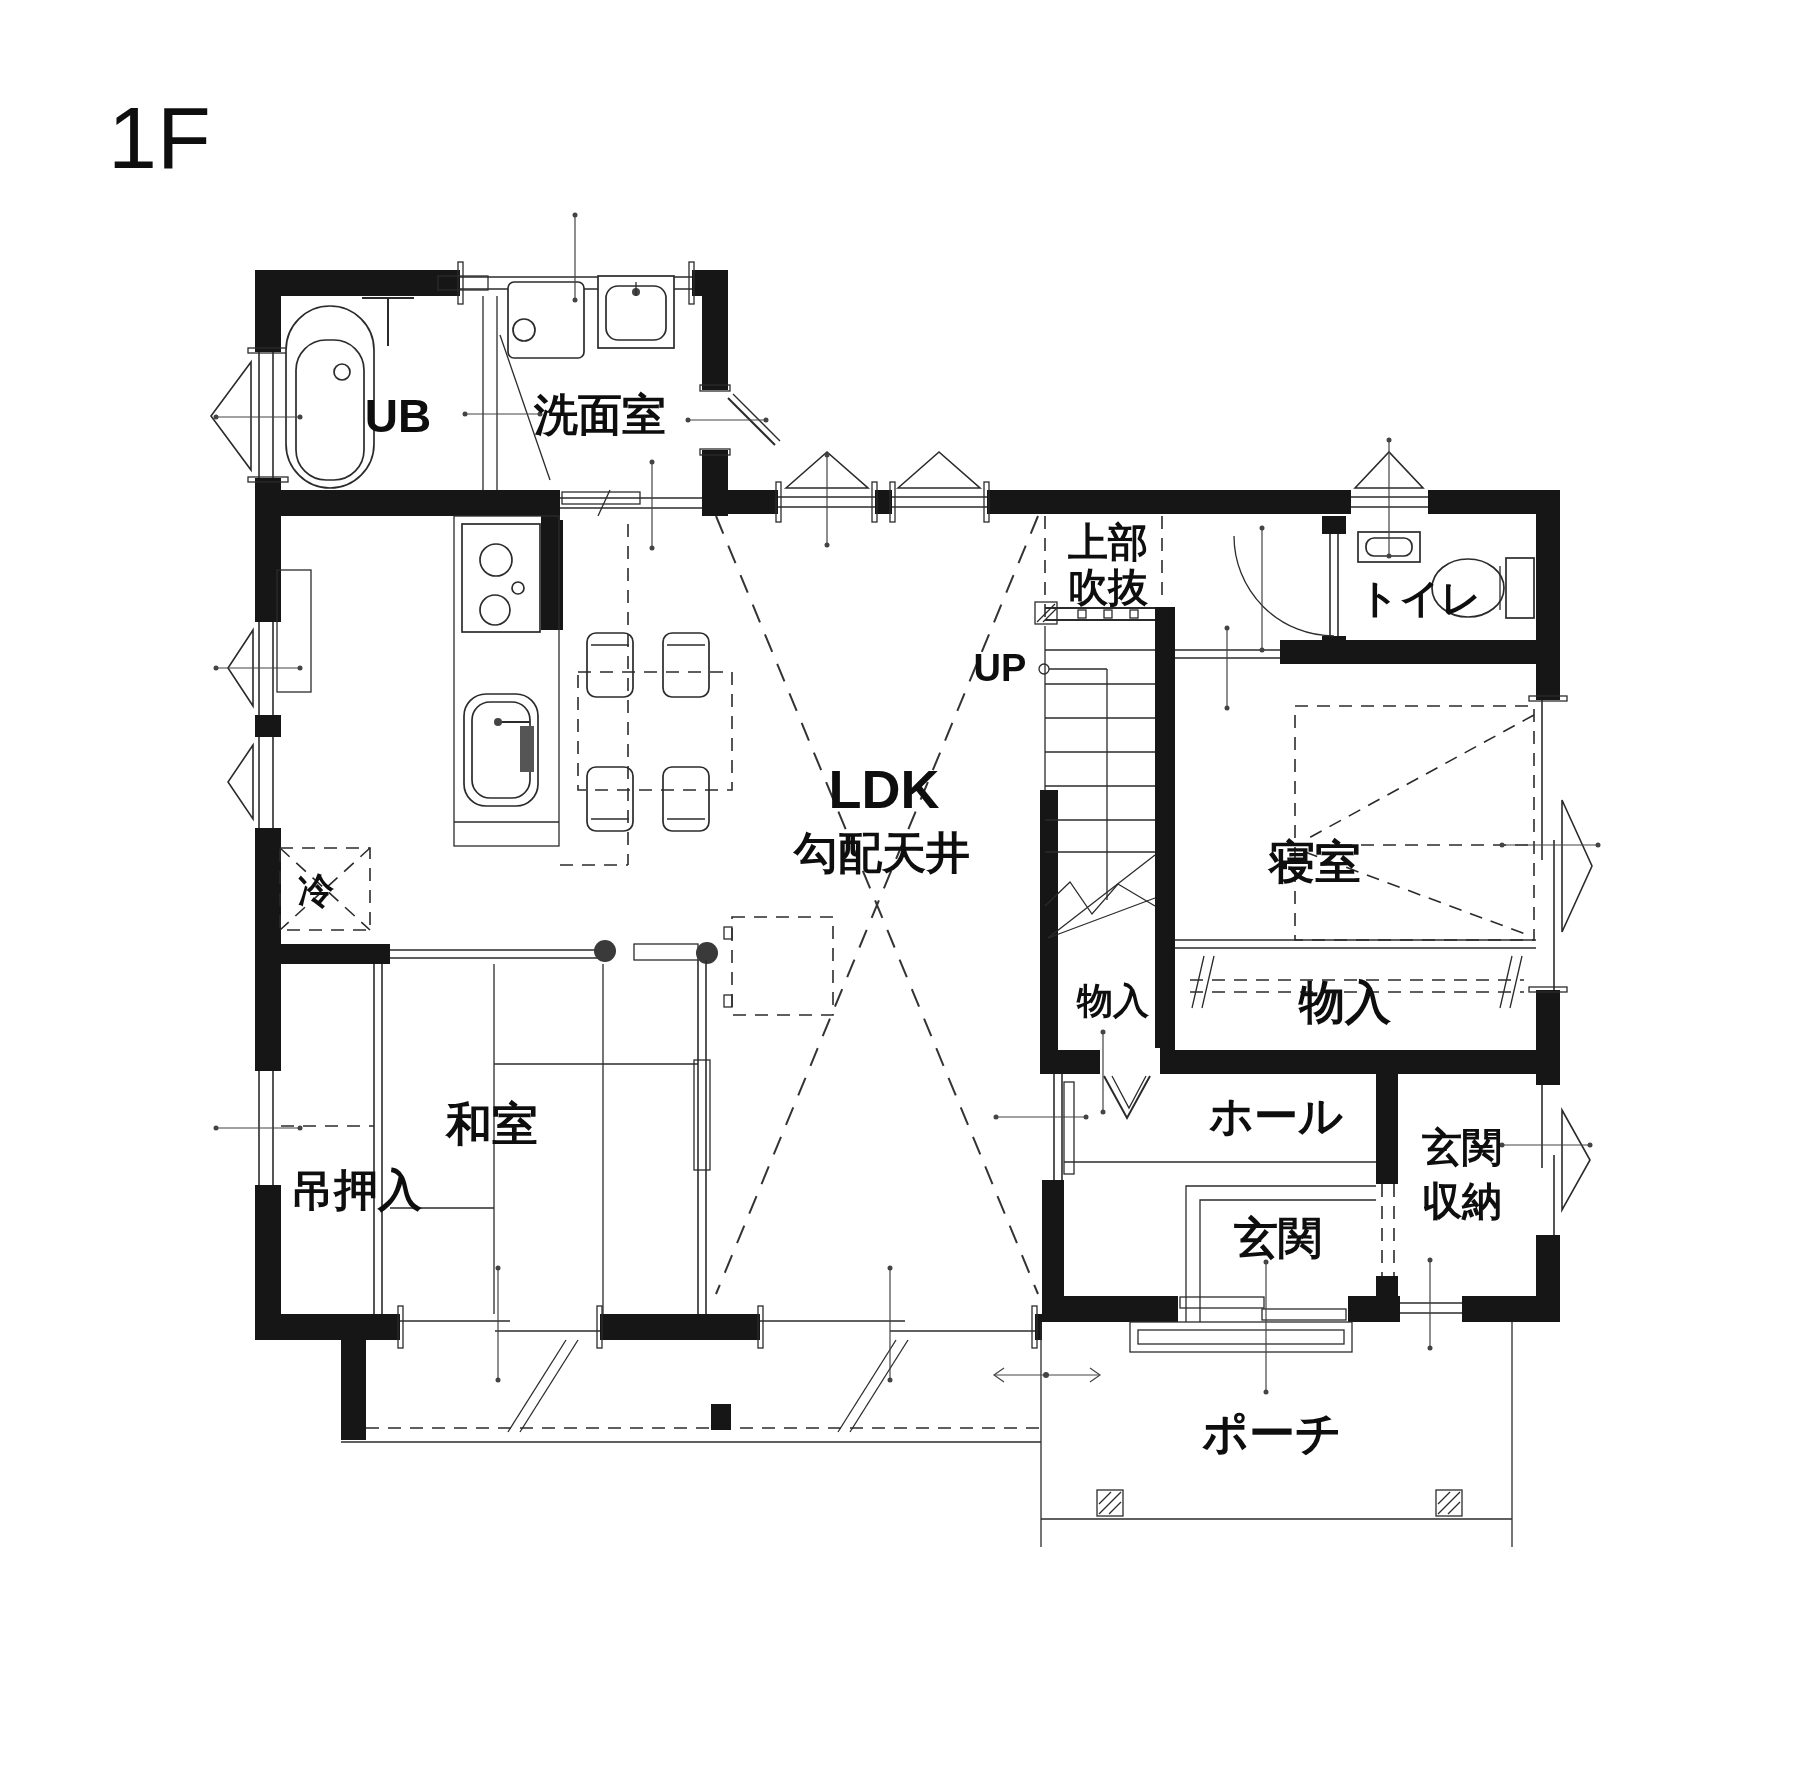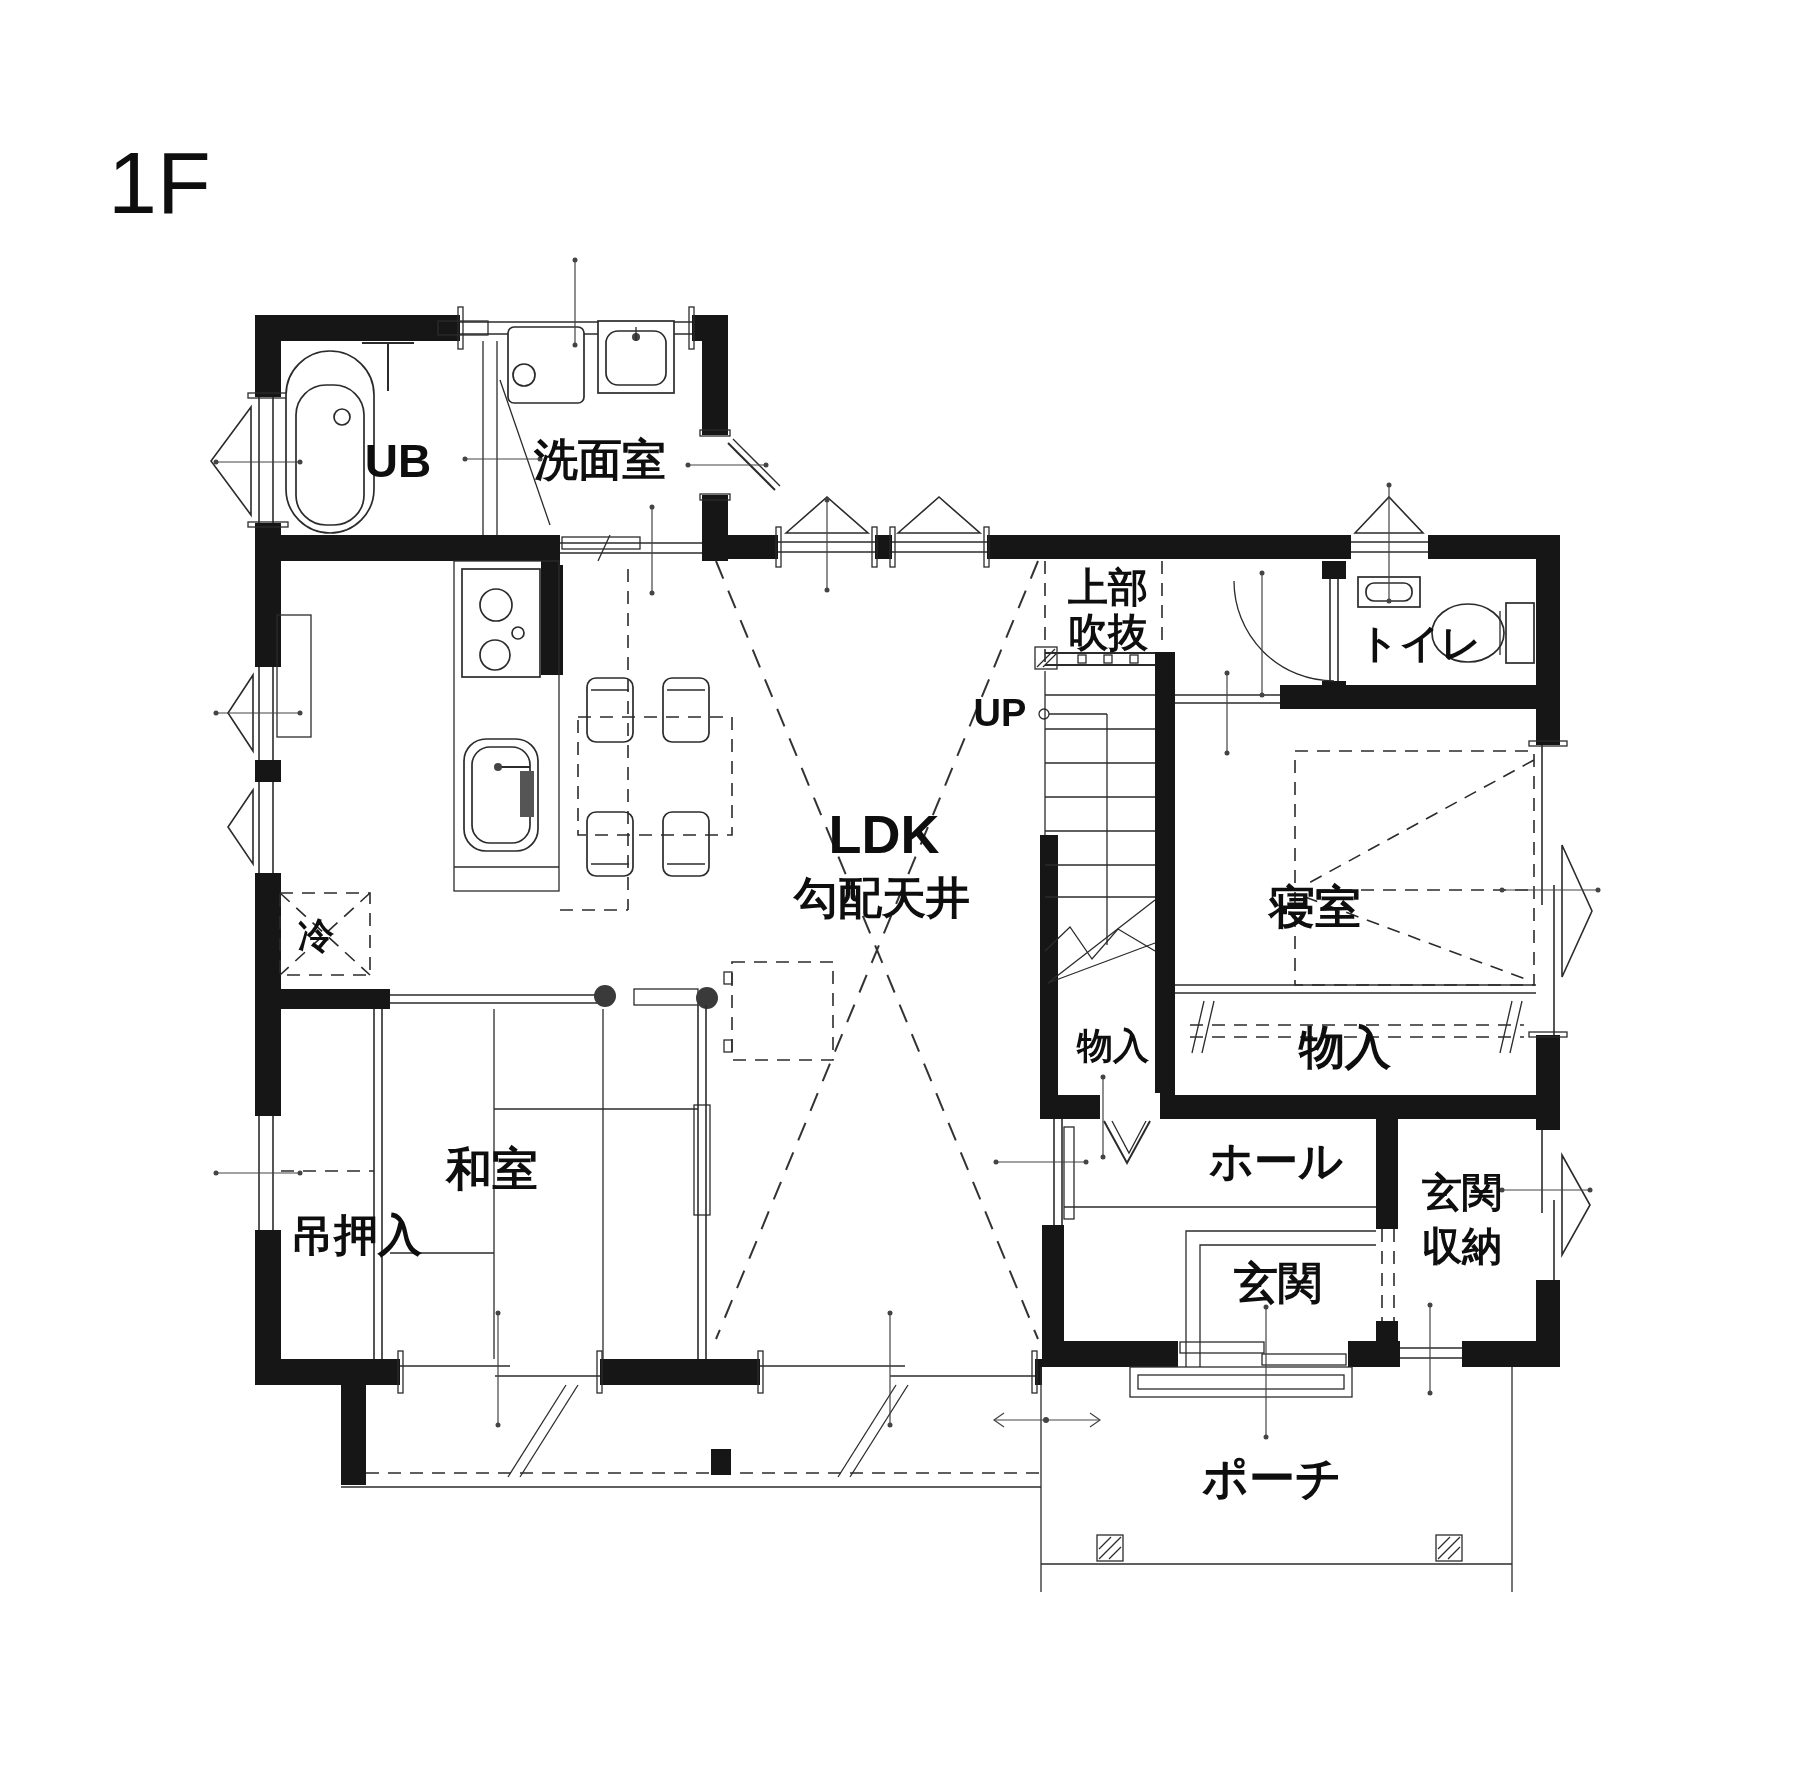--- a/index.html
+++ b/index.html
@@ -1,17 +1,17 @@
 <!DOCTYPE html>
 <html style="--wall: #161616; --line: #2b2b2b; --bg: #ffffff;"><head>
 <meta charset="utf-8">
 <style>
   :root{ --wall:#161616; --line:#2b2b2b; --thin:#555; --bg:#ffffff; }
   html,body{margin:0;padding:0;background:var(--bg);}
-  #stage{position:relative;width:1800px;height:1547px;background:var(--bg);overflow:hidden;margin-top:45px;}
+  #stage{position:relative;width:1800px;height:1547px;background:var(--bg);overflow:hidden;}
   svg{position:absolute;left:0;top:0;}
   .wall{fill:var(--wall);stroke:none;}
   .ln{stroke:var(--line);stroke-width:2;fill:none;}
   .tn{stroke:var(--line);stroke-width:1.3;fill:none;}
   .furn{stroke:var(--line);stroke-width:1.7;fill:#fff;}
   .winb{fill:#fff;stroke:none;}
   .glass{stroke:var(--line);stroke-width:1.6;fill:none;}
   .tri{fill:#fff;stroke:var(--line);stroke-width:1.6;}
   .dash{stroke:var(--line);stroke-width:1.6;fill:none;stroke-dasharray:13 9;}
   .xdash{stroke:#333;stroke-width:2;fill:none;stroke-dasharray:19 13;}

